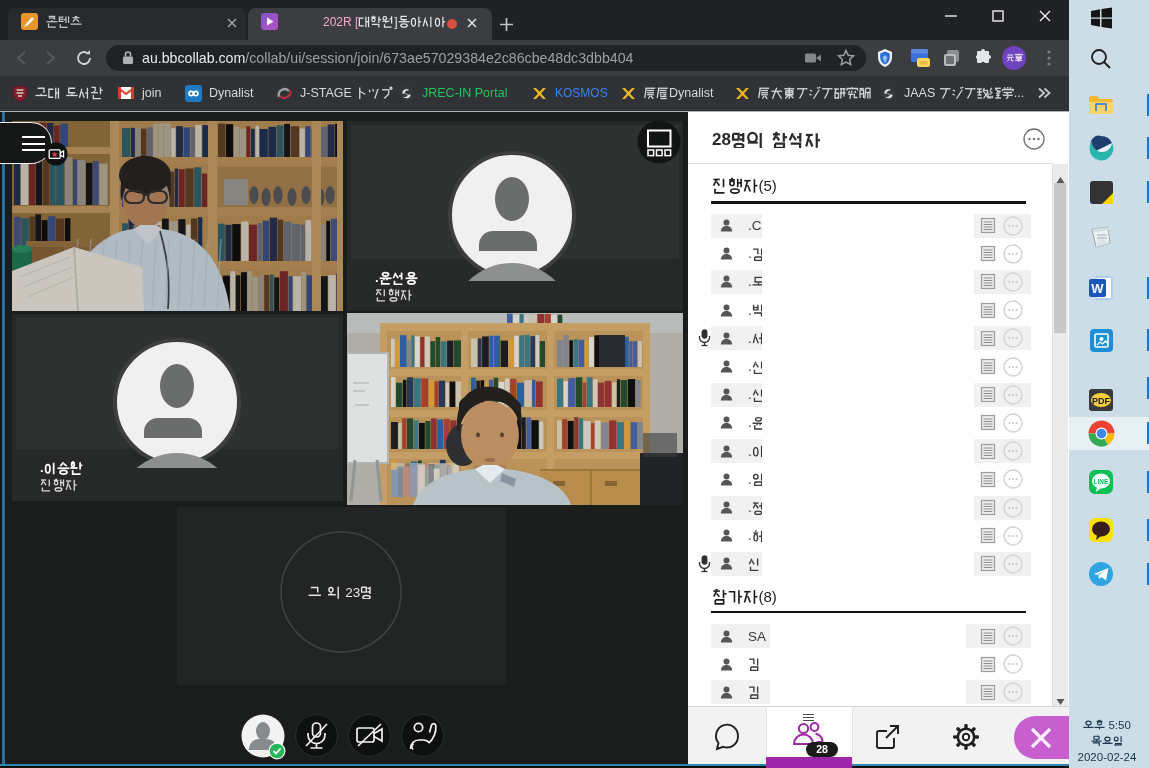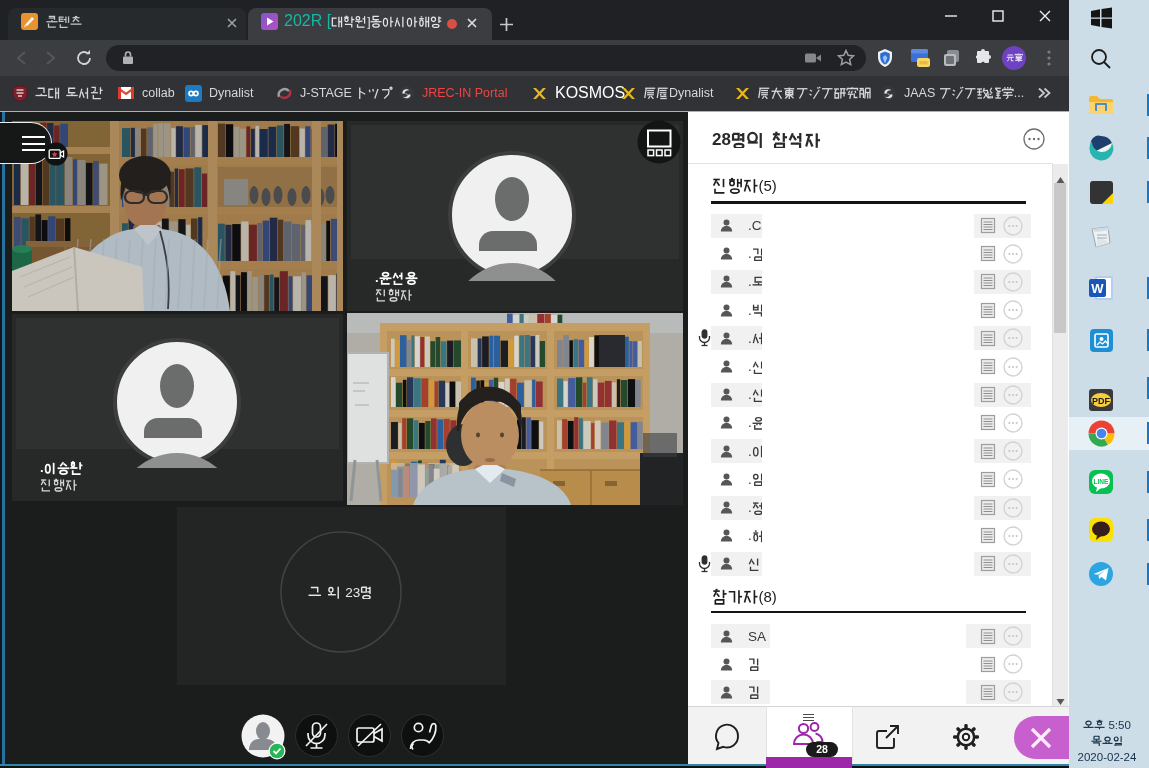--- a/index.html
+++ b/index.html
@@ -30,21 +30,21 @@
           <path d="M204 68L296 68"></path>
         </g>
       </svg></div>
     <div style="position:absolute;left:224px;top:15px;width:16px;height:16px"><svg width="16" height="16">
         <path d="M4 4 L12 12 M12 4 L4 12" stroke="#9aa0a6" stroke-width="1.6"></path>
       </svg></div>
     <div style="position:absolute;left:248px;top:8px;width:244px;height:32px;background:#3b3d41;border-radius:8px 8px 0 0"></div>
     <div style="position:absolute;left:261px;top:13px;width:17px;height:17px;background:linear-gradient(135deg,#7d57c9,#b84fc4);border-radius:3px"><svg width="17" height="17">
         <path d="M6 4.5 L12.5 8.5 L6 12.5 Z" fill="#fff"></path>
       </svg></div>
-    <div style="position:absolute;left:284px;top:13px;width:162px;height:17px;overflow:hidden;white-space:nowrap;line-height:16px"><span style="font-size:16px;color:#14b8a6;">202R [</span><svg style="vertical-align:middle;margin-top:0px" width="36.0" height="13.0" viewBox="0 0 300.0 108">
+    <div style="position:absolute;left:284px;top:13px;width:162px;height:17px;overflow:hidden;white-space:nowrap;line-height:16px"><span style="font-size:12px;color:#f9a8d4;margin-left:39px;">202R [</span><svg style="vertical-align:middle;margin-top:0px" width="36.0" height="13.0" viewBox="0 0 300.0 108">
         <g transform="translate(0,8)" fill="none" stroke="#e4e6ea" stroke-width="10.5" stroke-linecap="butt">
           <path d="M47 18L11 18L11 82L47 82"></path>
           <path d="M66 6L66 94"></path>
           <path d="M88 6L88 94"></path>
           <path d="M66 48L88 48"></path>
           <path d="M122 3L136 3"></path>
           <path d="M110 11L148 11"></path>
           <ellipse cx="129" cy="32" rx="14" ry="15"></ellipse>
           <path d="M174 4L174 58"></path>
           <path d="M174 30L194 30"></path>
@@ -109,20 +109,21 @@
       </svg></div>
     <div style="position:absolute;left:74px;top:48px;width:20px;height:20px"><svg width="20" height="20">
         <path d="M16 10 a6 6 0 1 1 -2.2-4.65" stroke="#d3d5d8" stroke-width="1.8" fill="none"></path>
         <path d="M16 2 v4.2 h-4.2 z" fill="#d3d5d8"></path>
       </svg></div>
     <div style="position:absolute;left:106px;top:45px;width:760px;height:26px;background:#202225;border-radius:13px"></div>
     <div style="position:absolute;left:121px;top:50px;width:14px;height:16px"><svg width="14" height="16">
         <rect x="2" y="6.5" width="10" height="7.5" rx="1" fill="#aeb2b6"></rect>
         <path d="M4.5 6.5 V4.5 a2.5 2.5 0 0 1 5 0 V6.5" stroke="#aeb2b6" stroke-width="1.6" fill="none"></path>
       </svg></div>
+    <div style="position:absolute;left:142px;top:49px;height:18px;font-size:14.2px;line-height:18px;white-space:nowrap"><span style="color:#e8eaed">au.bbcollab.com</span><span style="color:#9aa0a6">/collab/ui/session/join/673ae57029384e2c86cbe48dc3dbb404</span></div>
     <div style="position:absolute;left:804px;top:51px;width:18px;height:14px"><svg width="18" height="14">
         <rect x="1" y="2.5" width="11" height="9" rx="1.5" fill="#84878b"></rect>
         <path d="M12 7 L17 3.5 V10.5 Z" fill="#84878b"></path>
       </svg></div>
     <div style="position:absolute;left:837px;top:49px;width:18px;height:18px"><svg width="18" height="18">
         <path d="M9 1.5 L11.2 6.3 L16.5 6.9 L12.6 10.4 L13.7 15.6 L9 13 L4.3 15.6 L5.4 10.4 L1.5 6.9 L6.8 6.3 Z" fill="none" stroke="#9aa0a6" stroke-width="1.5"></path>
       </svg></div>
     <div style="position:absolute;left:875px;top:47px;width:20px;height:22px"><svg width="20" height="22">
         <path d="M10 2 L17 5 V10 C17 15 14 18.5 10 20 C6 18.5 3 15 3 10 V5 Z" fill="#eef2f6"></path>
         <path d="M10 4.5 L14.8 6.6 V10.3 C14.8 13.8 12.8 16.4 10 17.6 C7.2 16.4 5.2 13.8 5.2 10.3 V6.6 Z" fill="#2b6fd4"></path>
@@ -199,21 +200,21 @@
         </g>
       </svg>
     </div>
     <div style="position:absolute;left:117px;top:84px;height:18px;display:flex;align-items:center;white-space:nowrap">
       <svg width="18" height="14" style="margin-right:7px">
         <rect x="1" y="1" width="16" height="12" rx="1.5" fill="#fff"></rect>
         <path d="M1.5 2.5 L9 8 L16.5 2.5" stroke="#dd4b39" stroke-width="2.2" fill="none"></path>
         <rect x="1" y="1" width="3" height="12" fill="#d93c2c"></rect>
         <rect x="14" y="1" width="3" height="12" fill="#d93c2c"></rect>
       </svg>
-      <span style="font-size:12.5px;color:#d6d8db">collab</span>
+      <span style="font-size:12.5px;color:#d6d8db">join</span>
     </div>
     <div style="position:absolute;left:185px;top:84px;height:18px;display:flex;align-items:center;white-space:nowrap">
       <svg width="17" height="17" style="margin-right:7px">
         <rect width="17" height="17" rx="3" fill="#1f7ac4"></rect>
         <path d="M4 8.5 a2.1 2.1 0 1 1 4.2 0 a2.1 2.1 0 1 1 -4.2 0 M8.8 8.5 a2.1 2.1 0 1 1 4.2 0 a2.1 2.1 0 1 1 -4.2 0" fill="none" stroke="#fff" stroke-width="1.6"></path>
       </svg>
       <span style="font-size:12.5px;color:#d6d8db">Dynalist</span>
     </div>
     <div style="position:absolute;left:276px;top:84px;height:18px;display:flex;align-items:center;white-space:nowrap">
       <svg width="17" height="17" style="margin-right:7px">
@@ -232,27 +233,27 @@
           <path d="M272 22L268 58L234 92"></path>
           <ellipse cx="288" cy="10" rx="8" ry="8"></ellipse>
         </g>
       </svg>
     </div>
     <div style="position:absolute;left:398px;top:84px;height:18px;display:flex;align-items:center;white-space:nowrap">
       <svg width="17" height="17" style="margin-right:7px">
         <circle cx="8.5" cy="8.5" r="7.5" fill="#34373b"></circle>
         <path d="M4.8 6.2 C6 3.8 10 3.6 11.6 5.4 C10.4 5 7.2 5.6 6.8 7.6 C6.4 9.6 9.8 10 10.9 9.4 C12.6 8.6 13 10.6 11.8 12 C10.2 13.8 6.4 13.6 5.2 11.8 C6.6 12.2 9.4 11.8 9.6 10.2 C9.8 8.4 6.4 8.4 5.4 8.8 C4.2 9.2 4.2 7.4 4.8 6.2 Z" fill="#dfe2e6"></path>
       </svg>
-      <span style="font-size:12.5px;color:#ef4444">JREC-IN Portal</span>
+      <span style="font-size:12.5px;color:#22c55e">JREC-IN Portal</span>
     </div>
     <div style="position:absolute;left:531px;top:84px;height:18px;display:flex;align-items:center;white-space:nowrap">
       <svg width="17" height="17" style="margin-right:7px">
         <path d="M2 3 L7 8.5 L2 14 L5 14 L8.5 10.3 L12 14 L15 14 L10 8.5 L15 3 L12 3 L8.5 6.7 L5 3 Z" fill="#e8b820"></path>
       </svg>
-      <span style="font-size:16px;color:#ffffff">KOSMOS</span>
+      <span style="font-size:12px;color:#3b82f6">KOSMOS</span>
     </div>
     <div style="position:absolute;left:620px;top:84px;height:18px;display:flex;align-items:center;white-space:nowrap">
       <svg width="17" height="17" style="margin-right:7px">
         <path d="M2 3 L7 8.5 L2 14 L5 14 L8.5 10.3 L12 14 L15 14 L10 8.5 L15 3 L12 3 L8.5 6.7 L5 3 Z" fill="#e8b820"></path>
       </svg>
       <svg style="vertical-align:middle;margin-top:0px" width="25.0" height="13.5" viewBox="0 0 200.0 108">
         <g transform="translate(0,8)" fill="none" stroke="#d6d8db" stroke-width="10.5" stroke-linecap="butt">
           <path d="M10 10L90 10"></path>
           <path d="M18 10L6 88"></path>
           <path d="M25 28L80 28"></path>

